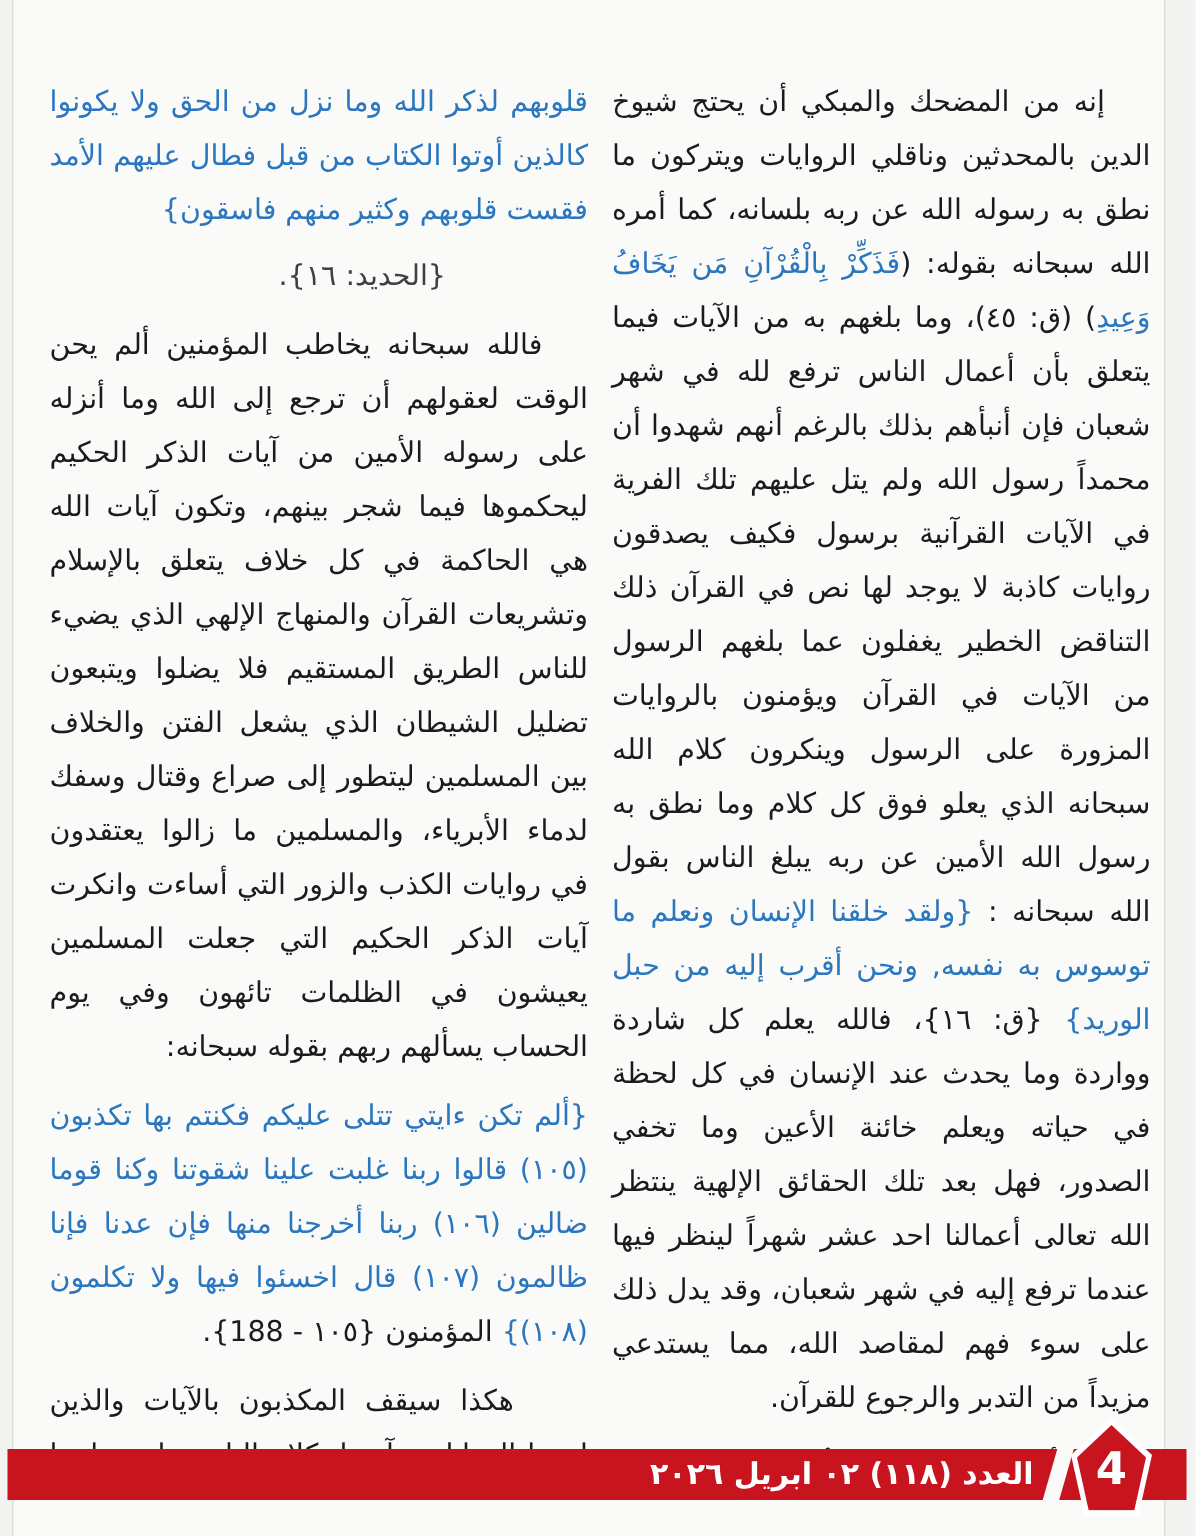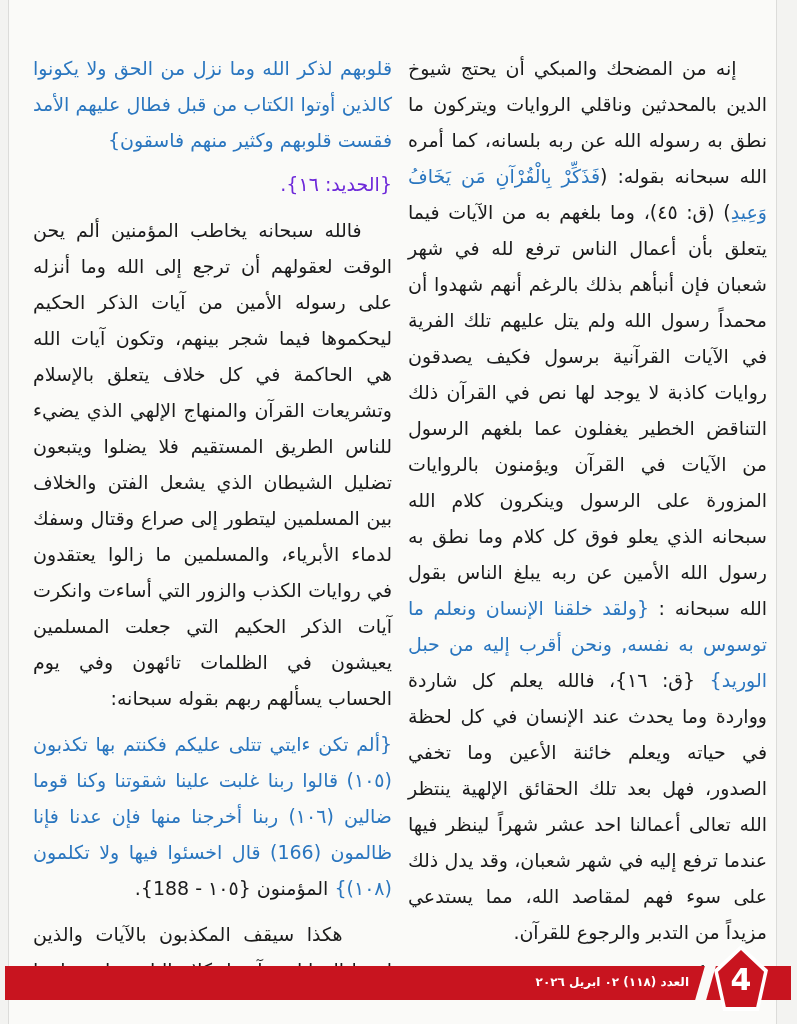--- a/index.html
+++ b/index.html
@@ -22,30 +22,30 @@
   .col{
     flex:1;min-width:0;
     text-align:justify;
     font-size:19px;line-height:36px;color:#1b1b1b;
   }
   .col p{margin:10px 0 8px 0;}
   .quran{color:#2a76bf;}
   .indent{text-indent:1.6em;}
   .indent-lg{text-indent:2.6em;}
   .verse-ref{
-    direction:rtl;text-align:right;padding-left:58px;margin:0 0 8px 0;color:#6d28d9;
+    direction:rtl;text-align:center;padding-left:58px;margin:0 0 8px 0;color:#404040;
   }
 
   .footer-bar{
     position:absolute;left:5px;top:966px;width:786px;height:34px;
     background:#c8141f;
   }
   .footer-text{
     position:absolute;right:102px;top:0;height:34px;line-height:33px;
-    direction:rtl;color:#ffffff;font-size:12px;font-weight:bold;
+    direction:rtl;color:#ffffff;font-size:20px;font-weight:bold;
     white-space:nowrap;
   }
   .footer-notch{
     position:absolute;left:700px;top:966px;width:11px;height:34px;
     background:#fafaf8;transform:skewX(-16deg);
   }
   .page-badge{
     position:absolute;left:714px;top:945px;width:54px;height:66px;
   }
   .pent-outer{
@@ -73,21 +73,21 @@
 
   <div class="col">
     <p class="indent"><span>إنه من المضحك والمبكي أن يحتج شيوخ الدين بالمحدثين وناقلي الروايات ويتركون ما نطق به رسوله الله عن ربه بلسانه، كما أمره الله سبحانه بقوله: (</span><span class="quran">فَذَكِّرْ بِالْقُرْآنِ مَن يَخَافُ وَعِيدِ</span><span>) (ق: ٤٥)، وما بلغهم به من الآيات فيما يتعلق بأن أعمال الناس ترفع لله في شهر شعبان فإن أنبأهم بذلك بالرغم أنهم شهدوا أن محمداً رسول الله ولم يتل عليهم تلك الفرية في الآيات القرآنية برسول فكيف يصدقون روايات كاذبة لا يوجد لها نص في القرآن ذلك التناقض الخطير يغفلون عما بلغهم الرسول من الآيات في القرآن ويؤمنون بالروايات المزورة على الرسول وينكرون كلام الله سبحانه الذي يعلو فوق كل كلام وما نطق به رسول الله الأمين عن ربه يبلغ الناس بقول الله سبحانه : </span><span class="quran">{ولقد خلقنا الإنسان ونعلم ما توسوس به نفسه, ونحن أقرب إليه من حبل الوريد}</span><span> {ق: ١٦}، فالله يعلم كل شاردة وواردة وما يحدث عند الإنسان في كل لحظة في حياته ويعلم خائنة الأعين وما تخفي الصدور، فهل بعد تلك الحقائق الإلهية ينتظر الله تعالى أعمالنا احد عشر شهراً لينظر فيها عندما ترفع إليه في شهر شعبان، وقد يدل ذلك على سوء فهم لمقاصد الله، مما يستدعي مزيداً من التدبر والرجوع للقرآن.</span></p>
     <p class="indent"><span>فأسأل ذوي العقول وأذكرهم بقول الله سبحانه: </span></p>
   </div>
 
   <div class="col">
     <p><span class="quran">قلوبهم لذكر الله وما نزل من الحق ولا يكونوا كالذين أوتوا الكتاب من قبل فطال عليهم الأمد فقست قلوبهم وكثير منهم فاسقون}</span></p>
     <div class="verse-ref">{الحديد: ١٦}.</div>
     <p class="indent">فالله سبحانه يخاطب المؤمنين ألم يحن الوقت لعقولهم أن ترجع إلى الله وما أنزله على رسوله الأمين من آيات الذكر الحكيم ليحكموها فيما شجر بينهم، وتكون آيات الله هي الحاكمة في كل خلاف يتعلق بالإسلام وتشريعات القرآن والمنهاج الإلهي الذي يضيء للناس الطريق المستقيم فلا يضلوا ويتبعون تضليل الشيطان الذي يشعل الفتن والخلاف بين المسلمين ليتطور إلى صراع وقتال وسفك لدماء الأبرياء، والمسلمين ما زالوا يعتقدون في روايات الكذب والزور التي أساءت وانكرت آيات الذكر الحكيم التي جعلت المسلمين يعيشون في الظلمات تائهون وفي يوم الحساب يسألهم ربهم بقوله سبحانه:</p>
-    <p><span class="quran">{ألم تكن ءايتي تتلى عليكم فكنتم بها تكذبون (١٠٥) قالوا ربنا غلبت علينا شقوتنا وكنا قوما ضالين (١٠٦) ربنا أخرجنا منها فإن عدنا فإنا ظالمون (166) قال اخسئوا فيها ولا تكلمون (١٠٨)}</span><span> المؤمنون {١٠٥ - 188}.</span></p>
+    <p><span class="quran">{ألم تكن ءايتي تتلى عليكم فكنتم بها تكذبون (١٠٥) قالوا ربنا غلبت علينا شقوتنا وكنا قوما ضالين (١٠٦) ربنا أخرجنا منها فإن عدنا فإنا ظالمون (١٠٧) قال اخسئوا فيها ولا تكلمون (١٠٨)}</span><span> المؤمنون {١٠٥ - 188}.</span></p>
     <p class="indent-lg">هكذا سيقف المكذبون بالآيات والذين اتبعوا الروايات وآمنوا بكلام الناس واحتجوا بها فوق كلام الله فصدوا عن سبيله و أغواهم الشيطان واستدرجهم إلى يوم يحل عليهم غضب الله ويلقيهم الله في</p>
   </div>
 
 </div>
 
 <div class="footer-bar">
   <span class="footer-text">العدد (١١٨) ٠٢ ابريل ٢٠٢٦</span>
 </div>
 <div class="footer-notch"></div>
 <div class="page-badge">

